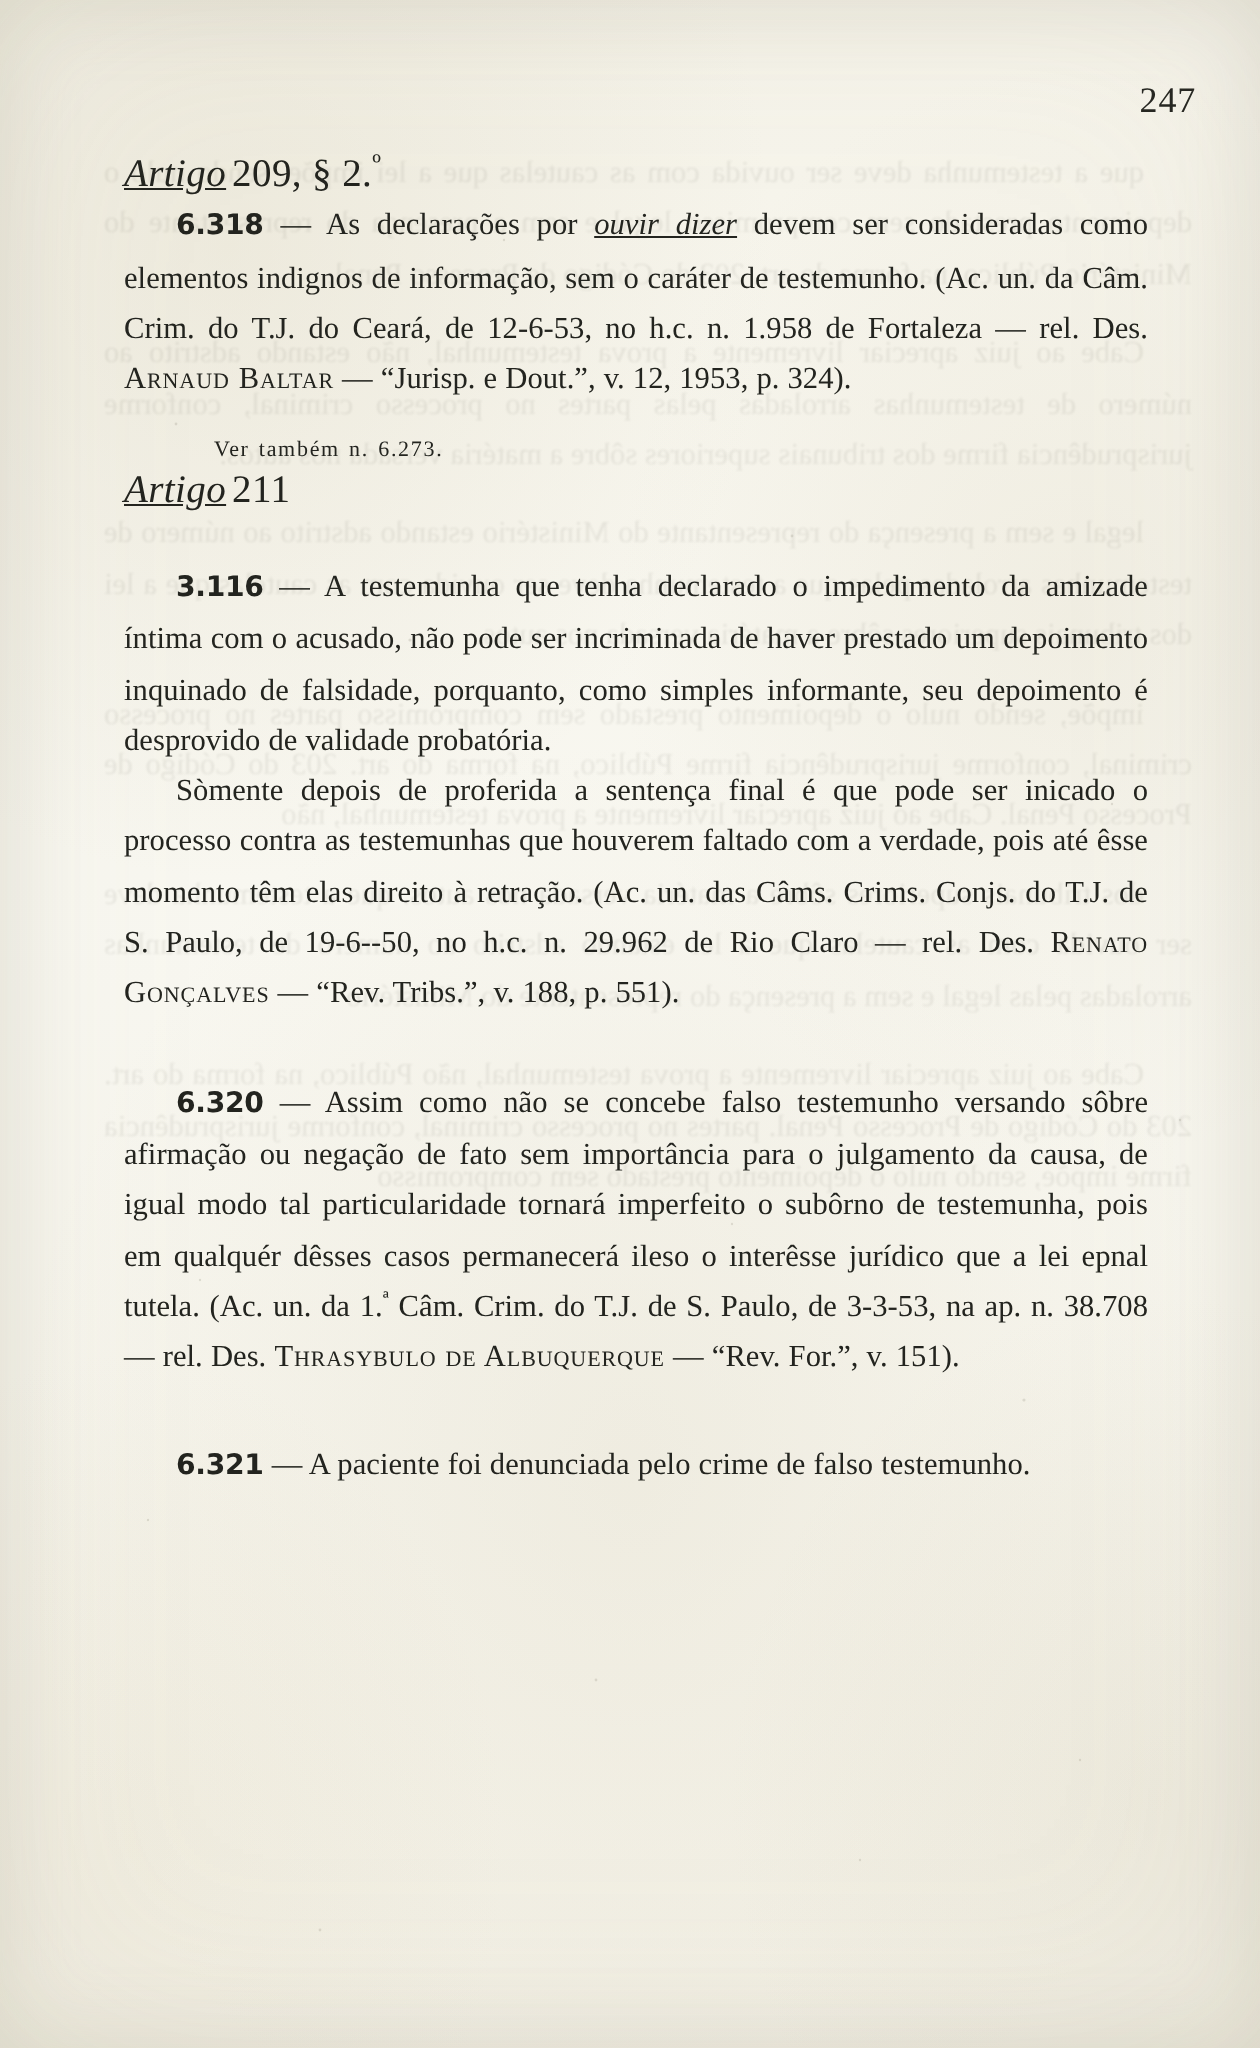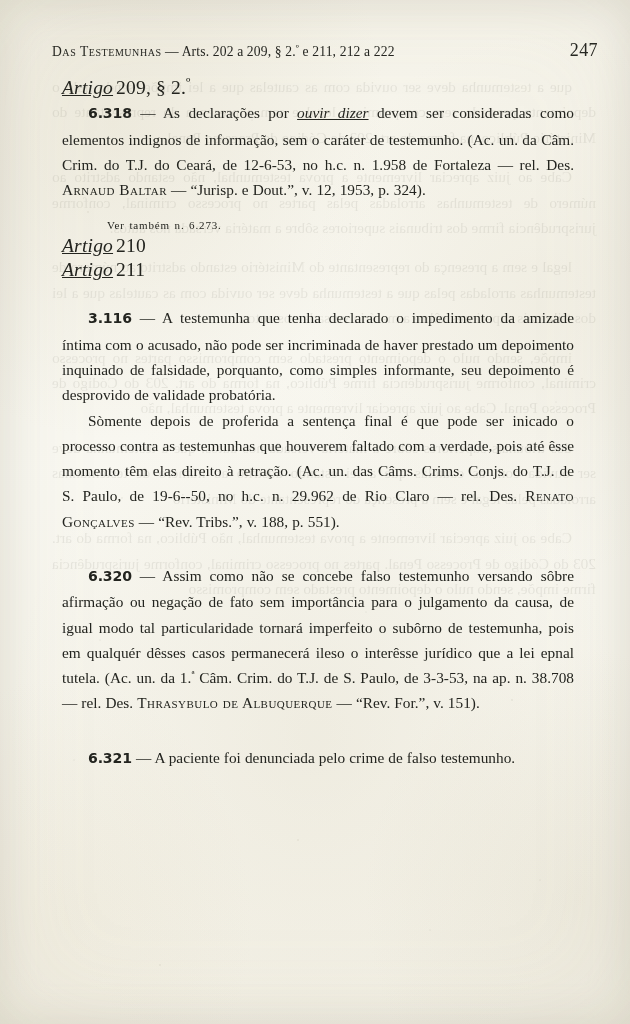--- a/index.html
+++ b/index.html
@@ -212,37 +212,33 @@
       <span>Cabe ao juiz apreciar livremente a prova testemunhal, não</span>
       <span>Público, na forma do art. 203 do Código de Processo Penal.</span>
       <span>partes no processo criminal, conforme jurisprudência firme</span>
       <span>impõe, sendo nulo o depoimento prestado sem compromisso</span>
     </p>
   </div>
 
   <div class="content">
 
     <div class="runhead">
-      <span class="rh-text"><span class="smallcaps">Das Testemunhas</span><span> — Arts. 202 a 209, § 2.<span class="ord">º</span> e 211, 212 a 222</span></span>
       <span class="folio">247</span>
     </div>
 
     <div class="body">
 
       <h2 class="artigo blk-artigo-209">
         <span class="it">Artigo</span><span class="num">209, § 2.<span class="ord">º</span></span>
       </h2>
 
       <p class="para"><span class="entry-no">6.318</span><span> — </span><span>As declarações por </span><span class="it">ouvir dizer</span><span> devem ser consideradas como elementos indignos de informação, sem o caráter de testemunho. (Ac. un. da Câm. Crim. do T.J. do Ceará, de 12-6-53, no h.c. n. 1.958 de Fortaleza — rel. Des. </span><span class="sc">Arnaud Baltar</span><span> — “Jurisp. e Dout.”, v. 12, 1953, p. 324).</span></p>
 
       <p class="note">Ver também n. 6.273.</p>
 
-      <h2 class="artigo blk-artigo-210">
-        <span class="it">Artigo</span><span class="num">210</span>
-      </h2>
 
 
       <h2 class="artigo blk-artigo-211">
         <span class="it">Artigo</span><span class="num">211</span>
       </h2>
 
       <div class="gap-m"></div>
 
       <p class="para"><span class="entry-no">3.116</span><span> — </span><span>A testemunha que tenha declarado o impedimento da amizade íntima com o acusado, não pode ser incriminada de haver prestado um depoimento inquinado de falsidade, porquanto, como simples informante, seu depoimento é desprovido de validade probatória.</span></p>
 

